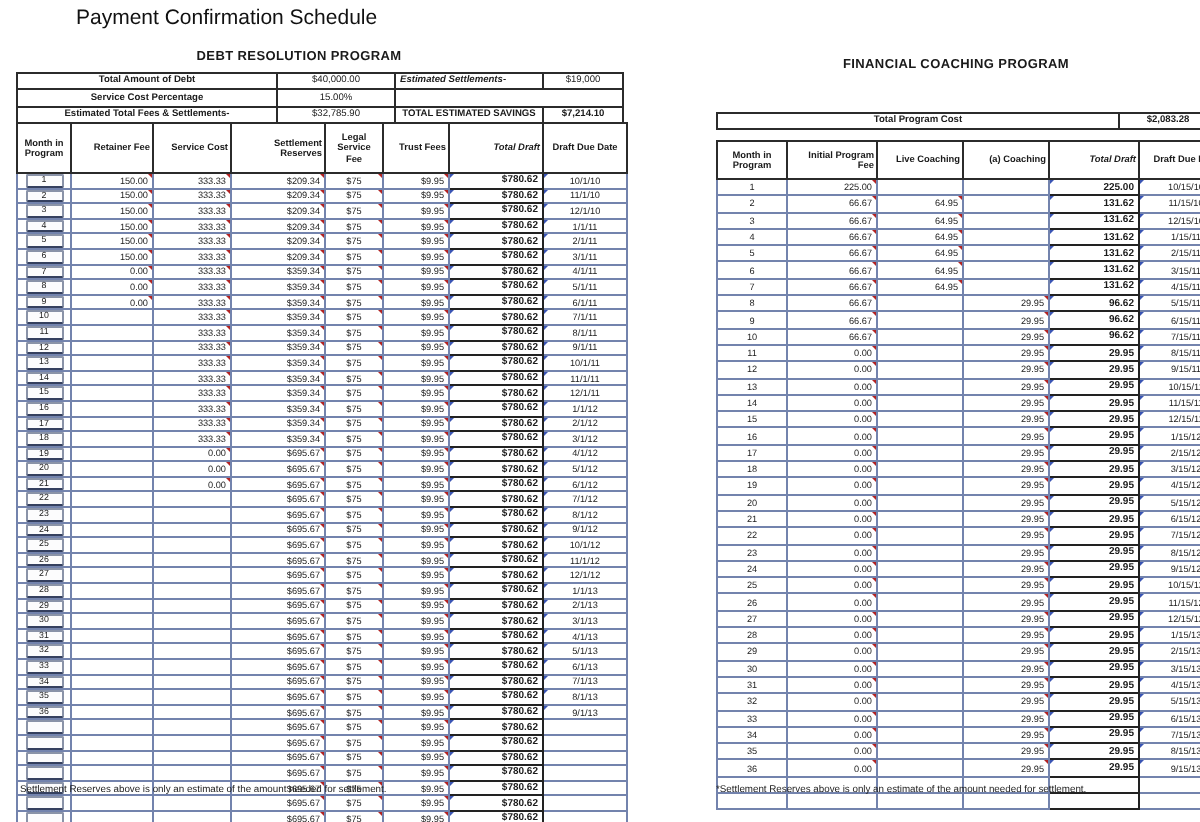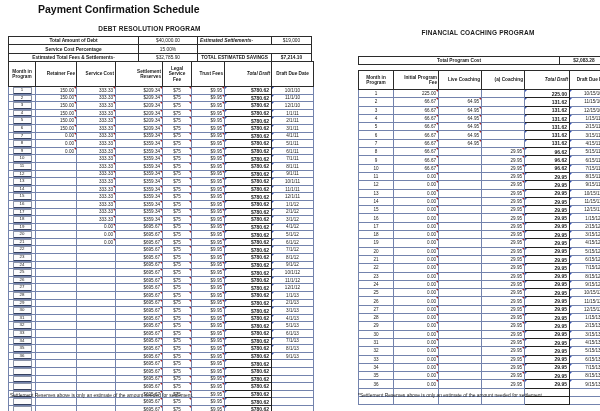--- a/index.html
+++ b/index.html
@@ -2,21 +2,21 @@
 <html><head>
 <meta charset="utf-8">
 <style>
   html,body{margin:0;padding:0;}
   body{
     width:600px;height:411px;background:#ffffff;position:relative;overflow:hidden;
     font-family:"Liberation Sans", sans-serif;color:#1a1a1a;
     -webkit-font-smoothing:antialiased;
   }
   .page-title{
-    position:absolute;left:38px;top:3px;font-size:10.5px;font-weight:bold;color:#111;
+    position:absolute;left:38px;top:3px;font-size:10.5px;font-weight:normal;color:#111;
   }
   .sect{position:absolute;top:0;}
   .sect-left{left:8px;width:283px;}
   .sect-right{left:358px;width:240px;}
   .tbl-title{position:absolute;width:100%;text-align:center;font-weight:bold;font-size:6.5px;letter-spacing:.2px;}
   .tbl-title.left{top:25px;}
   .tbl-title.right{top:29px;}
 
   table{border-collapse:collapse;table-layout:fixed;width:100%;}
   

